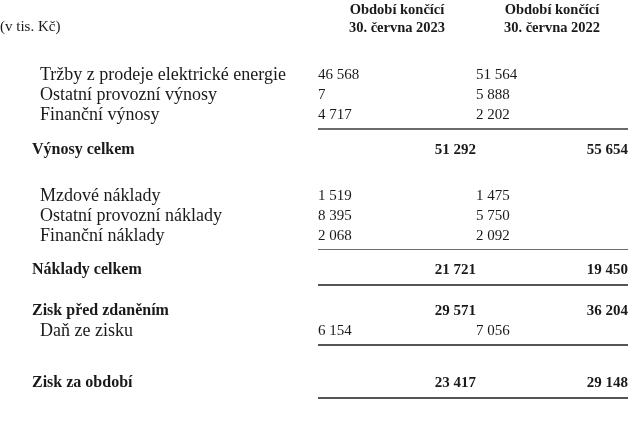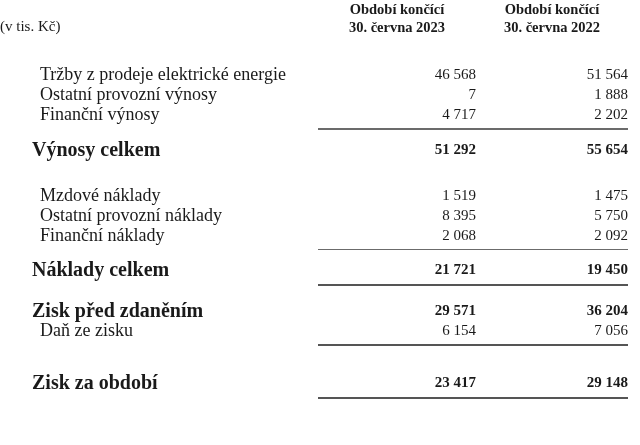--- a/index.html
+++ b/index.html
@@ -73,24 +73,24 @@
   
   .lbl {
     padding-left: 40px;
     white-space: nowrap;
     font-size: 18px;
   }
   .lbl-b {
     padding-left: 32px;
     white-space: nowrap;
     font-weight: bold;
-    font-size: 20px;
+    font-size: 16px;
   }
   .num {
-    text-align: right;
+    text-align: left;
     white-space: nowrap;
     font-size: 15px;
     padding-right: 0;
   }
   .num-b {
     text-align: right;
     white-space: nowrap;
     font-weight: bold;
     font-size: 15px;
     margin-top: 36px;
@@ -156,21 +156,21 @@
 
       <tr>
         <td class="lbl">Tržby z prodeje elektrické energie</td>
         <td class="num">46 568</td>
         <td class="num">51 564</td>
         <td></td>
       </tr>
       <tr>
         <td class="lbl">Ostatní provozní výnosy</td>
         <td class="num">7</td>
-        <td class="num">1 888</td>
+        <td class="num">5 888</td>
         <td></td>
       </tr>
       <tr>
         <td class="lbl">Finanční výnosy</td>
         <td class="num">4 717</td>
         <td class="num">2 202</td>
         <td></td>
       </tr>
 
       <tr class="rule-gap-above">

